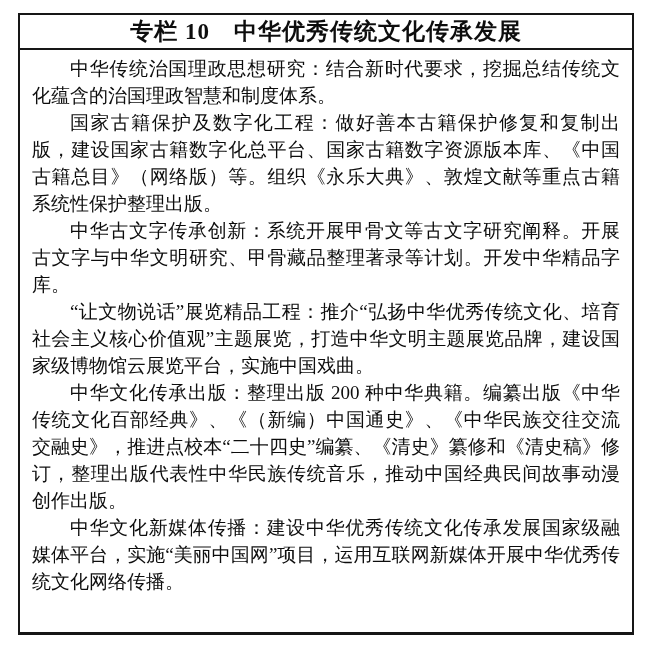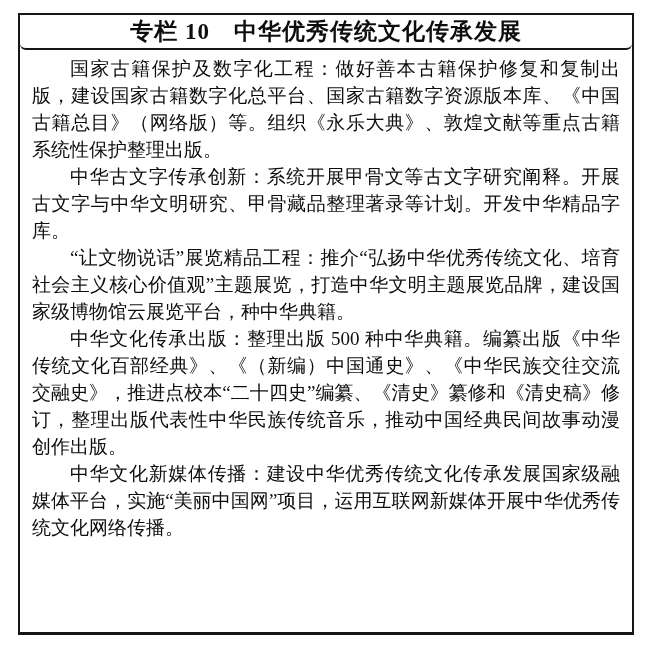--- a/index.html
+++ b/index.html
@@ -32,21 +32,20 @@
     .box-title {
       height: 33px;
       border-bottom: 2px solid #161616;
       display: flex;
       align-items: center;
       justify-content: center;
       font-weight: bold;
       font-size: 23px;
       letter-spacing: 1px;
       white-space: pre;
-      border-radius: 6px;
     }
     .box-body {
       padding: 5px 12px 6px 12px;
       font-size: 19px;
       line-height: 27px;
       text-align: justify;
       text-justify: inter-ideograph;
     }
     .box-body p {
       margin: 0;
@@ -55,20 +54,21 @@
       word-break: break-all;
     }
   </style>
 </head>
 <body>
 
 <div class="page">
   <div class="column-box">
     <div class="box-title">专栏 10　中华优秀传统文化传承发展</div>
     <div class="box-body">
+      <p>中华传统治国理政思想研究：结合新时代要求，挖掘总结传统文化蕴含的治国理政智慧和制度体系。</p>
       <p>国家古籍保护及数字化工程：做好善本古籍保护修复和复制出版，建设国家古籍数字化总平台、国家古籍数字资源版本库、《中国古籍总目》（网络版）等。组织《永乐大典》、敦煌文献等重点古籍系统性保护整理出版。</p>
       <p>中华古文字传承创新：系统开展甲骨文等古文字研究阐释。开展古文字与中华文明研究、甲骨藏品整理著录等计划。开发中华精品字库。</p>
-      <p>“让文物说话”展览精品工程：推介“弘扬中华优秀传统文化、培育社会主义核心价值观”主题展览，打造中华文明主题展览品牌，建设国家级博物馆云展览平台，种中华典籍。</p>
-      <p>中华文化传承出版：整理出版 500 种中华典籍。编纂出版《中华传统文化百部经典》、《（新编）中国通史》、《中华民族交往交流交融史》，推进点校本“二十四史”编纂、《清史》纂修和《清史稿》修订，整理出版代表性中华民族传统音乐，推动中国经典民间故事动漫创作出版。</p>
+      <p>“让文物说话”展览精品工程：推介“弘扬中华优秀传统文化、培育社会主义核心价值观”主题展览，打造中华文明主题展览品牌，建设国家级博物馆云展览平台，实施中国戏曲。</p>
+      <p>中华文化传承出版：整理出版 200 种中华典籍。编纂出版《中华传统文化百部经典》、《（新编）中国通史》、《中华民族交往交流交融史》，推进点校本“二十四史”编纂、《清史》纂修和《清史稿》修订，整理出版代表性中华民族传统音乐，推动中国经典民间故事动漫创作出版。</p>
       <p>中华文化新媒体传播：建设中华优秀传统文化传承发展国家级融媒体平台，实施“美丽中国网”项目，运用互联网新媒体开展中华优秀传统文化网络传播。</p>
     </div>
   </div>
 </div>
 
 </body></html>

